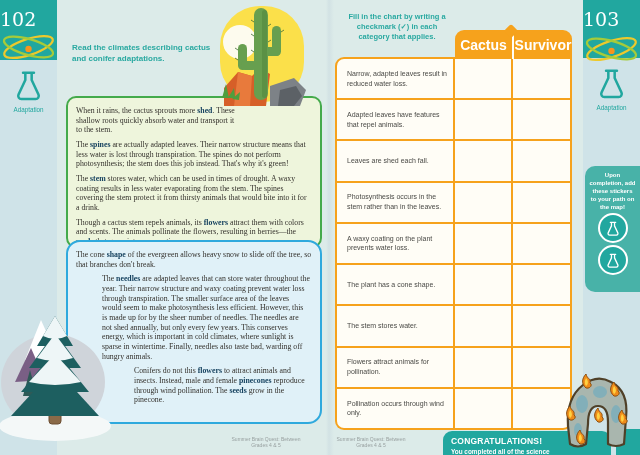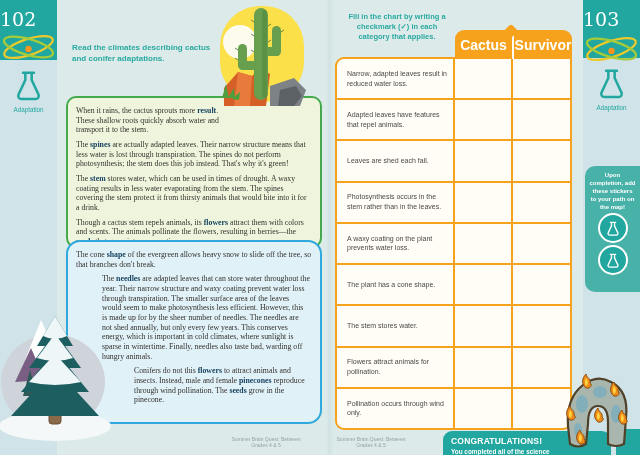--- a/index.html
+++ b/index.html
@@ -146,21 +146,21 @@
     <path d="M66 84 L90 76 L102 88 L96 104 L66 104 Z" fill="#7d8287"></path>
     <path d="M76 88 L92 84 L98 94 L90 104 L74 104 Z" fill="#5c6166"></path>
     <g fill="#4f9e3e">
       <path d="M18 96 L22 82 L25 96 Z"></path>
       <path d="M24 96 L30 86 L31 96 Z"></path>
       <path d="M28 97 L36 90 L35 98 Z"></path>
     </g>
   </svg>
 
   <div class="passage cactus-box">
-    <p><span>When it rains, the cactus sprouts more </span><span class="bold">result</span><span>. These shallow roots quickly absorb water and transport it to the stem.</span></p>
+    <p><span>When it rains, the cactus sprouts more </span><span class="bold">shed</span><span>. These shallow roots quickly absorb water and transport it to the stem.</span></p>
     <p><span>The </span><span class="bold">spines</span><span> are actually adapted leaves. Their narrow structure means that less water is lost through transpiration. The spines do not perform photosynthesis; the stem does this job instead. That's why it's green!</span></p>
     <p><span>The </span><span class="bold">stem</span><span> stores water, which can be used in times of drought. A waxy coating results in less water evaporating from the stem. The spines covering the stem protect it from thirsty animals that would bite into it for a drink.</span></p>
     <p><span>Though a cactus stem repels animals, its </span><span class="bold">flowers</span><span> attract them with colors and scents. The animals pollinate the flowers, resulting in berries—the </span><span class="bold">seeds</span><span> that grow into new cacti.</span></p>
   </div>
 
   <div class="passage ever-box">
     <p><span>The cone </span><span class="bold">shape</span><span> of the evergreen allows heavy snow to slide off the tree, so that branches don't break.</span></p>
     <p><span>The </span><span class="bold">needles</span><span> are adapted leaves that can store water throughout the year. Their narrow structure and waxy coating prevent water loss through transpiration. The smaller surface area of the leaves would seem to make photosynthesis less efficient. However, this is made up for by the sheer number of needles. The needles are not shed annually, but only every few years. This conserves energy, which is important in cold climates, where sunlight is sparse in wintertime. Finally, needles also taste bad, warding off hungry animals.</span></p>
     <p><span>Conifers do not this </span><span class="bold">flowers</span><span> to attract animals and insects. Instead, male and female </span><span class="bold">pinecones</span><span> reproduce through wind pollination. The </span><span class="bold">seeds</span><span> grow in the pinecone.</span></p>
   </div>

